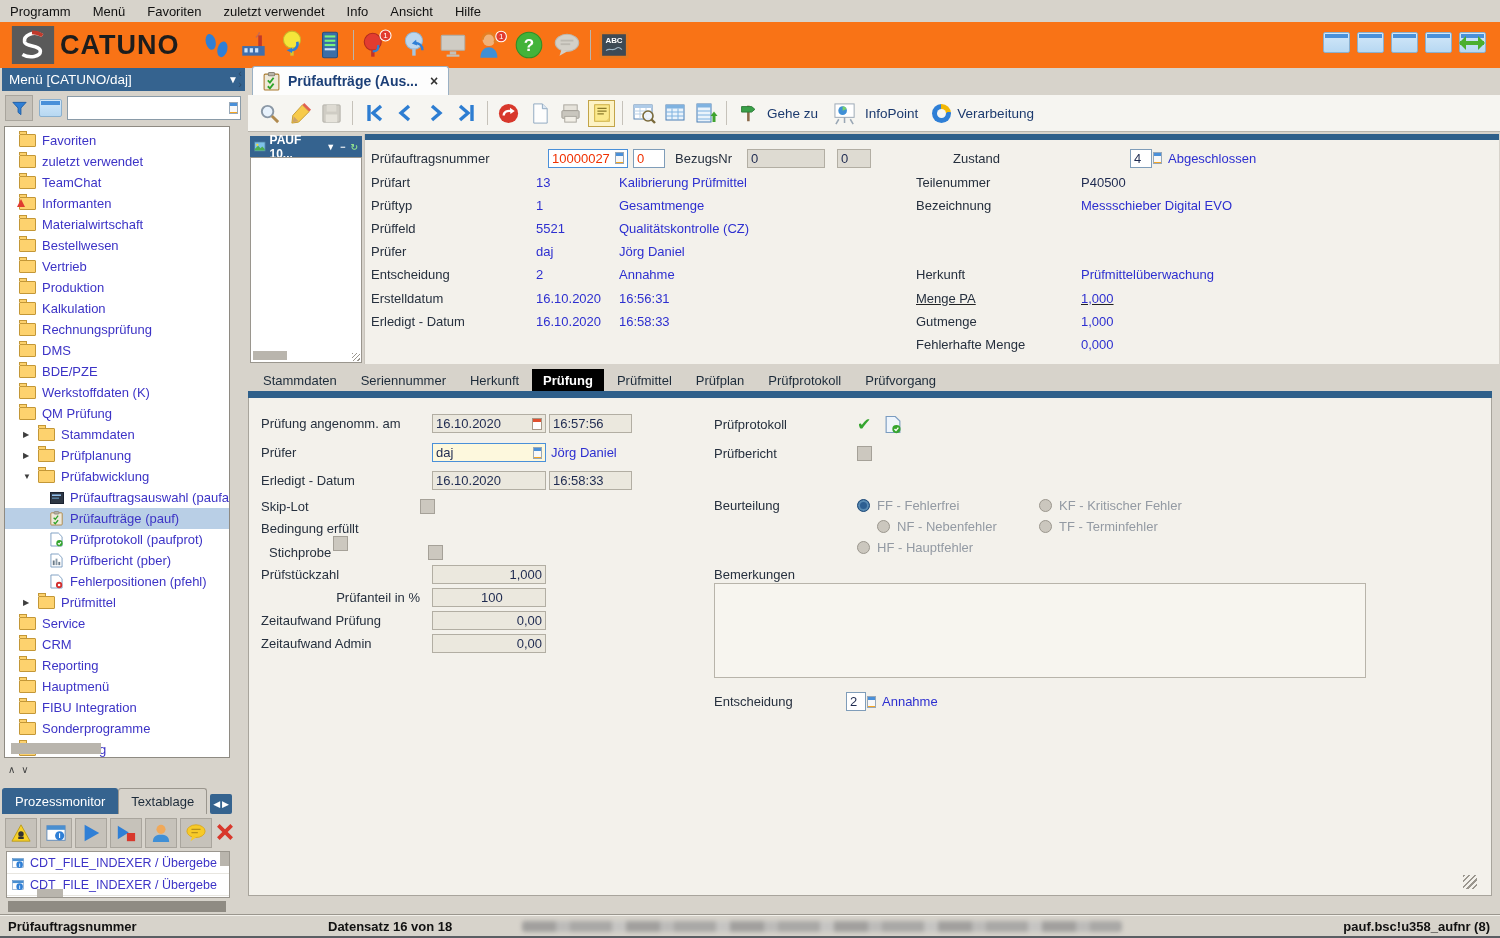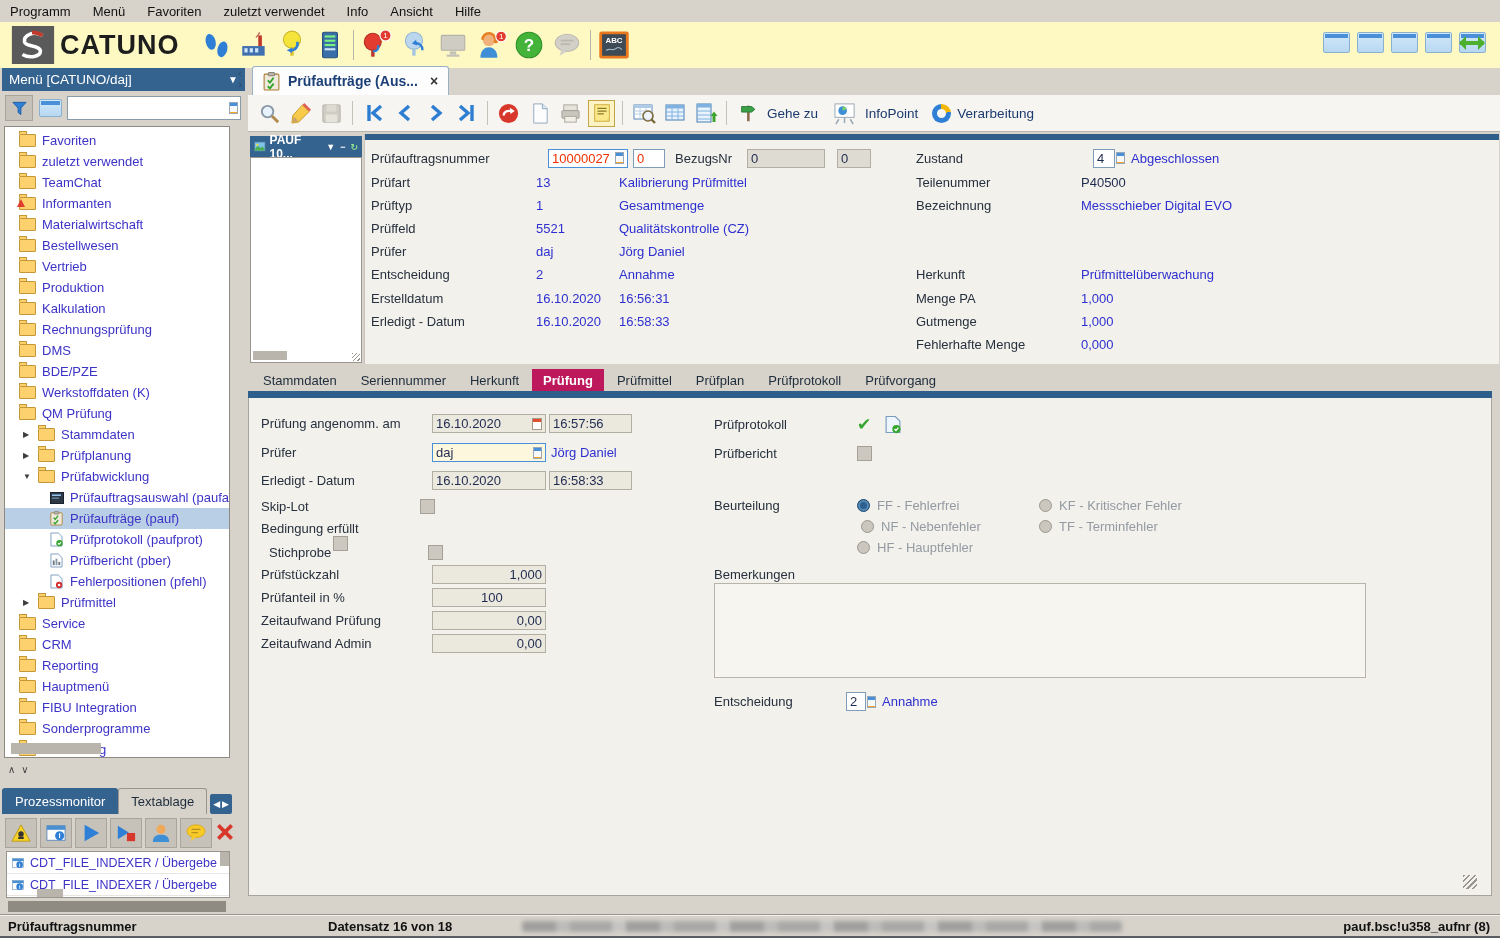--- a/index.html
+++ b/index.html
@@ -7,21 +7,21 @@
     width:1500px;height:938px;position:relative;overflow:hidden;
     background:#d7d3cb;font-family:"Liberation Sans","DejaVu Sans",sans-serif;
     font-size:13px;color:#222;
   }
   .abs{position:absolute;}
   .row{position:absolute;display:flex;align-items:center;white-space:nowrap;}
   
   #menubar{left:0;top:0;width:1500px;height:22px;display:flex;align-items:center;gap:22px;padding-left:10px;background:#d7d3cb;}
   #menubar span{color:#111;cursor:default;}
   
-  #iconbar{left:0;top:22px;width:1500px;height:46px;display:flex;align-items:center;background:#fef9c3;}
+  #iconbar{left:0;top:22px;width:1500px;height:46px;display:flex;align-items:center;background:#f97316;}
   #logo{display:flex;align-items:center;margin-left:10px;margin-right:18px;}
   #logo .mark{width:46px;height:38px;flex:none;}
   #logo .brand{font-size:27px;font-weight:bold;color:#1d1d1d;letter-spacing:1px;margin-left:4px;}
   .ibtn{width:38px;height:38px;display:flex;align-items:center;justify-content:center;flex:none;}
   .isep{width:1px;height:30px;background:#b9b5ad;margin:0 4px;flex:none;}
   #winbtns{position:absolute;right:14px;top:32px;display:flex;gap:7px;}
   .winbtn{width:25px;height:19px;background:linear-gradient(#d3e8f9,#b7d8f2);border:1px solid #8ab0cf;border-radius:2px;position:relative;}
   .winbtn::before{content:"";position:absolute;top:1px;left:1px;right:1px;height:4px;background:#4a90d9;}
   .winbtn svg{position:absolute;left:-2px;top:2px;}
   
@@ -89,21 +89,21 @@
   .inp.gray{background:#dedbd2;border-color:#b2aea3;}
   .inp.dis{background:#ebe8de;border-color:#b2aea3;}
   .inp.cream{background:#fdf8dd;border-color:#4a90d9;}
   .inp.focus{border-color:#4a90d9;}
   .combo{width:9px;height:12px;margin-left:auto;background:linear-gradient(#4a90d9 0 3px,#f8f8f8 3px 9px,#f5a623 9px 12px);border:1px solid #98a8b8;flex:none;box-sizing:border-box;}
   .cal{width:10px;height:12px;margin-left:auto;background:linear-gradient(#e05030 0 3px,#fff 3px 12px);border:1px solid #a89888;flex:none;box-sizing:border-box;}
   .cb{width:13px;height:13px;background:#ccc8bf;border:1px solid #a5a198;flex:none;}
   
   #tabs-row{left:252px;top:368px;height:24px;display:flex;align-items:flex-end;gap:2px;position:absolute;}
   .tab{height:23px;display:flex;align-items:center;padding:0 11px;color:#1d2b3a;cursor:default;}
-  .tab.active{background:#be185d;color:#fff;font-weight:bold;}
+  .tab.active{background:#000000;color:#fff;font-weight:bold;}
   #tab-underline{left:248px;top:391px;width:1244px;height:7px;background:#2e5f8a;position:absolute;}
   
   #content-panel{left:248px;top:398px;width:1244px;height:498px;background:#f3f1eb;border:1px solid #a8a49c;border-top:none;position:absolute;box-sizing:border-box;}
   .radio{width:13px;height:13px;border-radius:50%;border:1px solid #9b978e;background:#cbc7be;margin-right:7px;flex:none;box-sizing:border-box;}
   .radio.sel{background:#2c5f92;border-color:#1e4a78;box-shadow:inset 0 0 0 2px #588ab2;}
   .rlabel{color:#939aa3;}
   #bemerk-box{position:absolute;left:465px;top:185px;width:652px;height:95px;background:#f7f5ef;border:1px solid #b8b4aa;resize:none;font-family:"Liberation Sans",sans-serif;box-sizing:border-box;}
   #cp-grip{position:absolute;right:14px;bottom:6px;width:14px;height:14px;background:
      repeating-linear-gradient(135deg,#9a968e 0 1.5px,transparent 1.5px 4px);}
   .check-green{color:#35a52f;font-size:17px;font-weight:bold;line-height:1;}
@@ -707,40 +707,40 @@
       <span class="fblue" style="width:83px;">16.10.2020</span>
       <span class="fblue">16:56:31</span>
     </div>
   <div class="row" style="left:6px;top:177px;height:20px;">
       <span class="flabel" style="width:165px;">Erledigt - Datum</span>
       <span class="fblue" style="width:83px;">16.10.2020</span>
       <span class="fblue">16:58:33</span>
     </div>
 
   <div class="row" style="left:551px;top:14px;height:20px;">
-    <span class="flabel" style="width:165px;">Zustand</span>
+    <span class="flabel" style="width:165px;margin-left:37px;">Zustand</span>
     <span class="inp fdark" style="width:22px;">
         <span>4</span>
       </span>
     <span class="combo" style="margin-left:1px;"></span>
     <span class="fblue" style="margin-left:6px;">Abgeschlossen</span>
   </div>
   <div class="row" style="left:551px;top:38px;height:20px;">
       <span class="flabel" style="width:165px;">Teilenummer</span>
       <span class="fdark">P40500</span>
     </div>
   <div class="row" style="left:551px;top:61px;height:20px;">
       <span class="flabel" style="width:165px;">Bezeichnung</span>
       <span class="fblue">Messschieber Digital EVO</span>
     </div>
   <div class="row" style="left:551px;top:130px;height:20px;">
       <span class="flabel" style="width:165px;">Herkunft</span>
       <span class="fblue">Prüfmittelüberwachung</span>
     </div>
-  <div class="row" style="left:551px;top:154px;height:20px;">
+  <div class="row" style="left:551px;top:154px;height:20px;text-decoration:underline;">
       <span class="flabel" style="width:165px;">Menge PA</span>
       <span class="fblue">1,000</span>
     </div>
   <div class="row" style="left:551px;top:177px;height:20px;">
       <span class="flabel" style="width:165px;">Gutmenge</span>
       <span class="fblue">1,000</span>
     </div>
   <div class="row" style="left:551px;top:200px;height:20px;">
       <span class="flabel" style="width:165px;">Fehlerhafte Menge</span>
       <span class="fblue">0,000</span>
@@ -800,21 +800,21 @@
     <span class="flabel" style="width:159px;">Stichprobe</span>
     <span class="cb"></span>
   </div>
   <div class="row" style="left:12px;top:167px;height:19px;">
     <span class="flabel" style="width:159px;">Prüfstückzahl</span>
     <span class="inp dis fdark" style="width:114px;justify-content:flex-end;">
         <span>1,000</span>
       </span>
   </div>
   <div class="row" style="left:12px;top:190px;height:19px;">
-    <span class="flabel" style="width:159px;">Prüfanteil in %</span>
+    <span class="flabel" style="width:159px;text-align:right;">Prüfanteil in %</span>
     <span class="inp dis fdark" style="width:114px;padding-left:48px;">
         <span>100</span>
       </span>
   </div>
   <div class="row" style="left:12px;top:213px;height:19px;">
     <span class="flabel" style="width:159px;">Zeitaufwand Prüfung</span>
     <span class="inp dis fdark" style="width:114px;justify-content:flex-end;">
         <span>0,00</span>
       </span>
   </div>
@@ -838,21 +838,21 @@
   </div>
   <div class="row" style="left:465px;top:47px;height:16px;">
     <span class="flabel" style="width:143px;">Prüfbericht</span>
     <span class="cb"></span>
   </div>
   <div class="row" style="left:465px;top:99px;height:16px;">
     <span class="flabel" style="width:143px;">Beurteilung</span>
     <span class="radio sel"></span>
       <span class="rlabel">FF - Fehlerfrei</span>
   </div>
-  <div class="row" style="left:612px;top:120px;height:16px;">
+  <div class="row" style="left:628px;top:120px;height:16px;">
     <span class="radio"></span>
       <span class="rlabel">NF - Nebenfehler</span>
   </div>
   <div class="row" style="left:608px;top:141px;height:16px;">
     <span class="radio"></span>
       <span class="rlabel">HF - Hauptfehler</span>
   </div>
   <div class="row" style="left:790px;top:99px;height:16px;">
     <span class="radio"></span>
       <span class="rlabel">KF - Kritischer Fehler</span>

